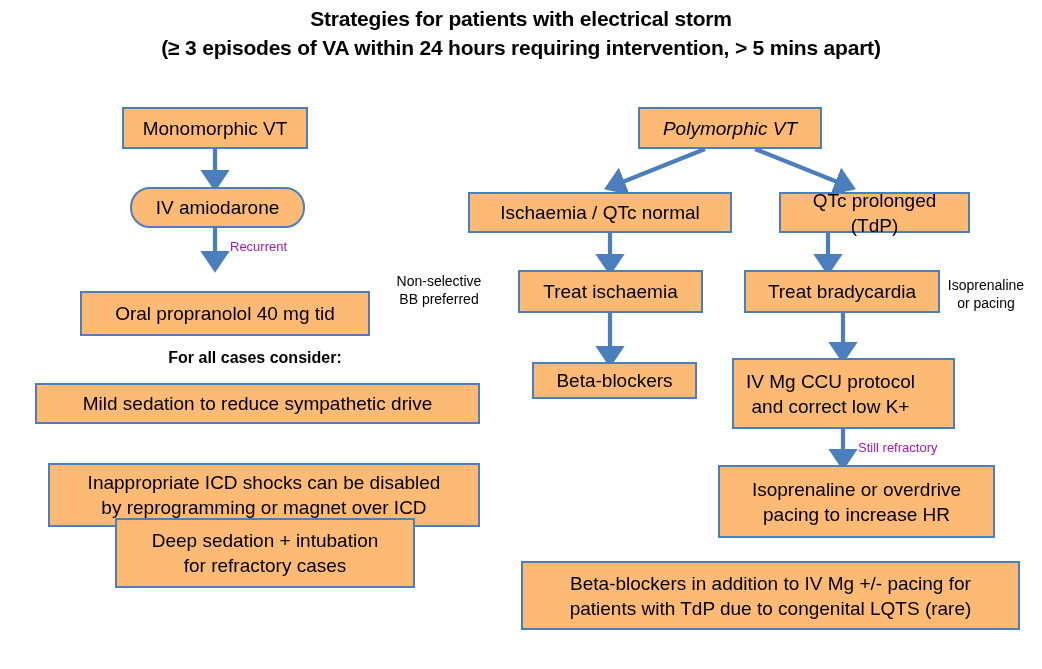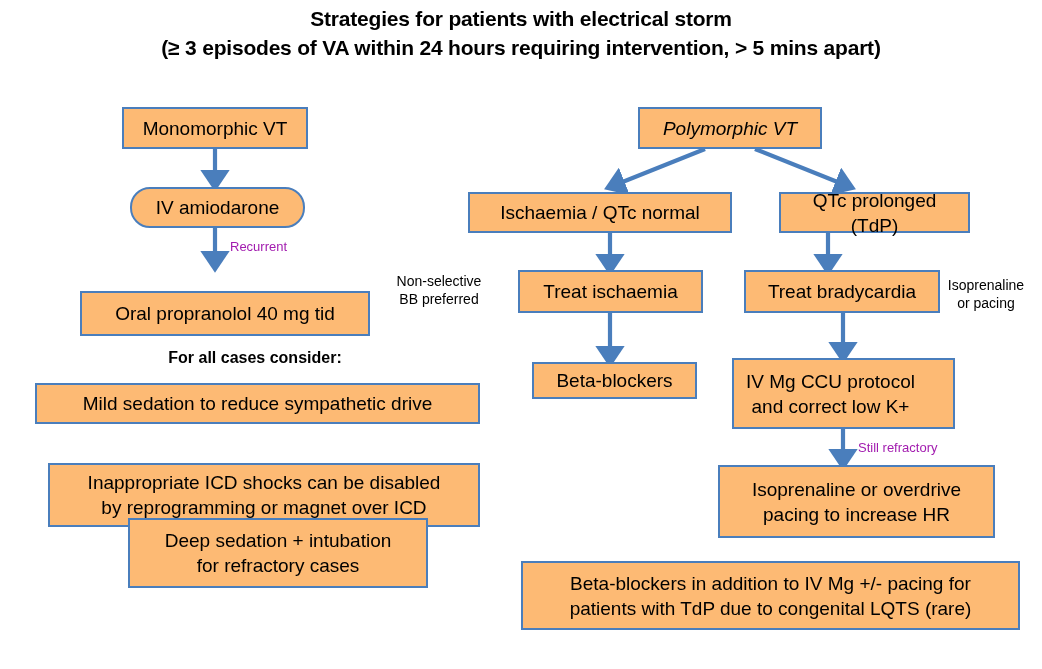--- a/index.html
+++ b/index.html
@@ -125,21 +125,21 @@
 
   <div class="node" style="left:35px; top:383px; width:445px; height:41px;">
     <span>Mild sedation to reduce sympathetic drive</span>
   </div>
 
   <div class="node" style="left:48px; top:435px; width:432px; height:64px; white-space:pre-line;margin-top:28px;">
     <span>Inappropriate ICD shocks can be disabled
 by reprogramming or magnet over ICD</span>
   </div>
 
-  <div class="node" style="left:115px; top:518px; width:300px; height:70px; white-space:pre-line;margin-left:13px;">
+  <div class="node" style="left:115px; top:518px; width:300px; height:70px; white-space:pre-line;">
     <span>Deep sedation + intubation
 for refractory cases</span>
   </div>
 
   <div class="node" style="left:638px; top:107px; width:184px; height:42px;font-style:italic;">
     <span>Polymorphic VT</span>
   </div>
 
   <div class="node" style="left:468px; top:192px; width:264px; height:41px;">
     <span>Ischaemia / QTc normal</span>

